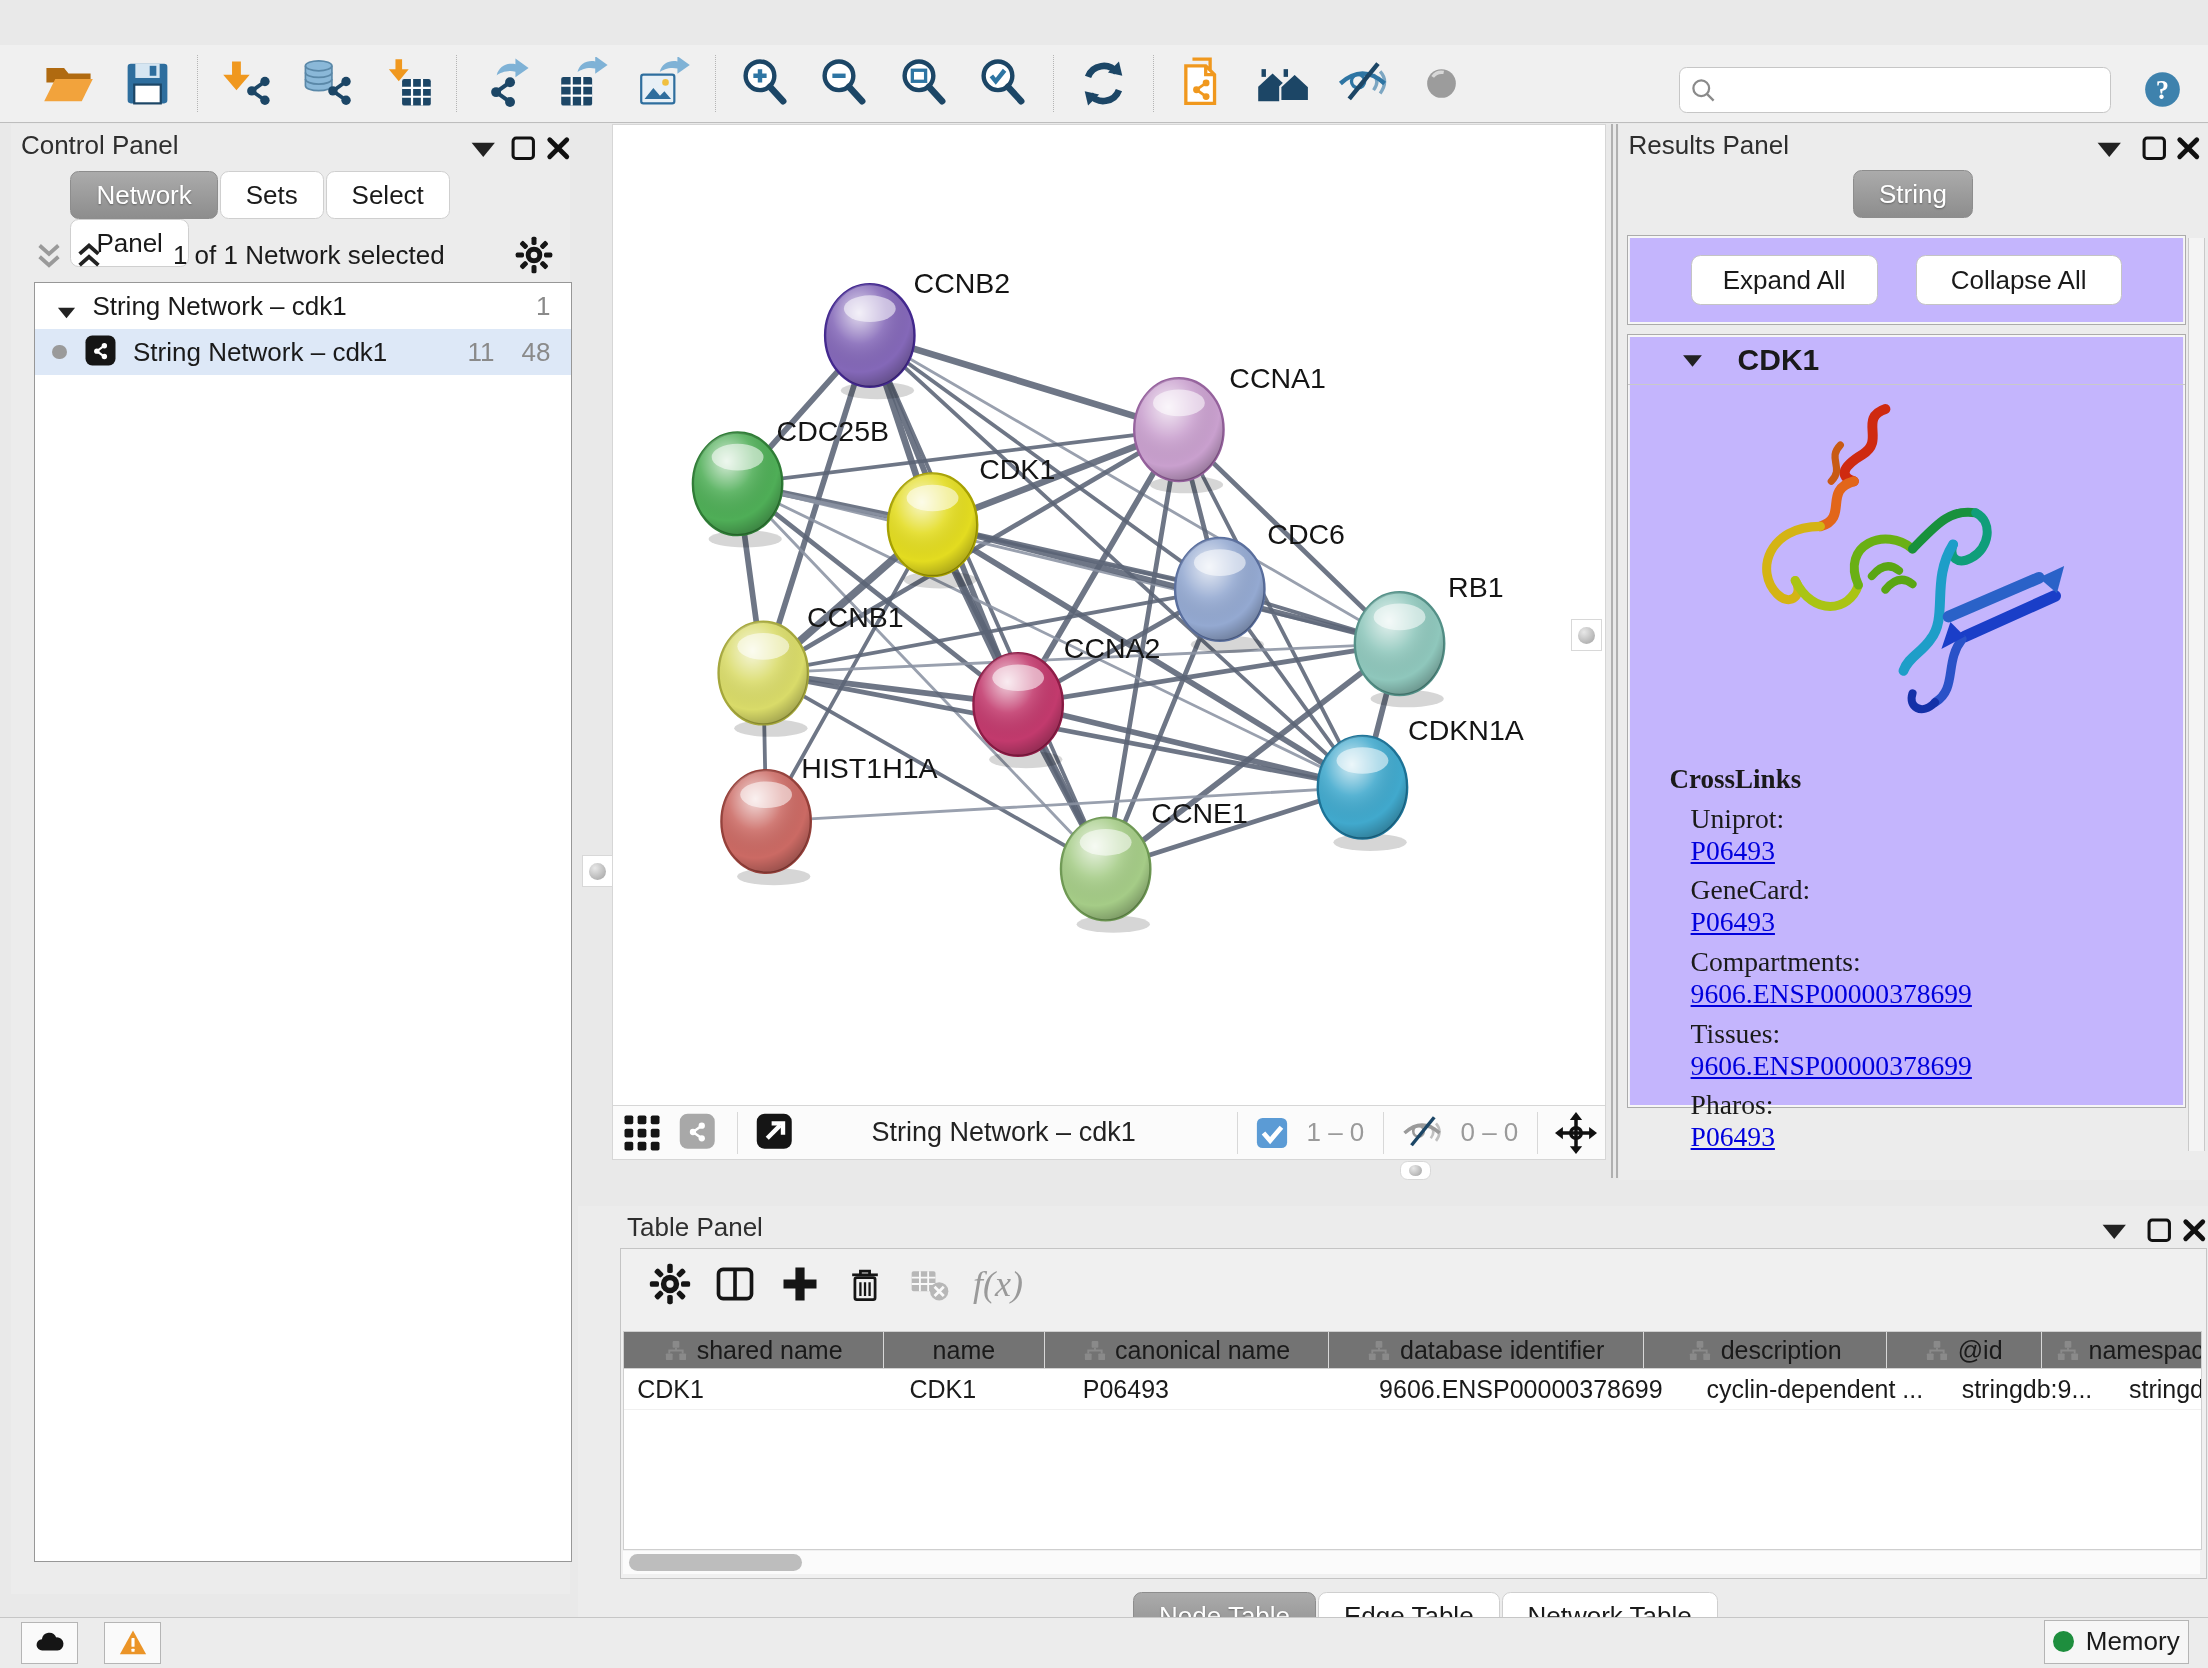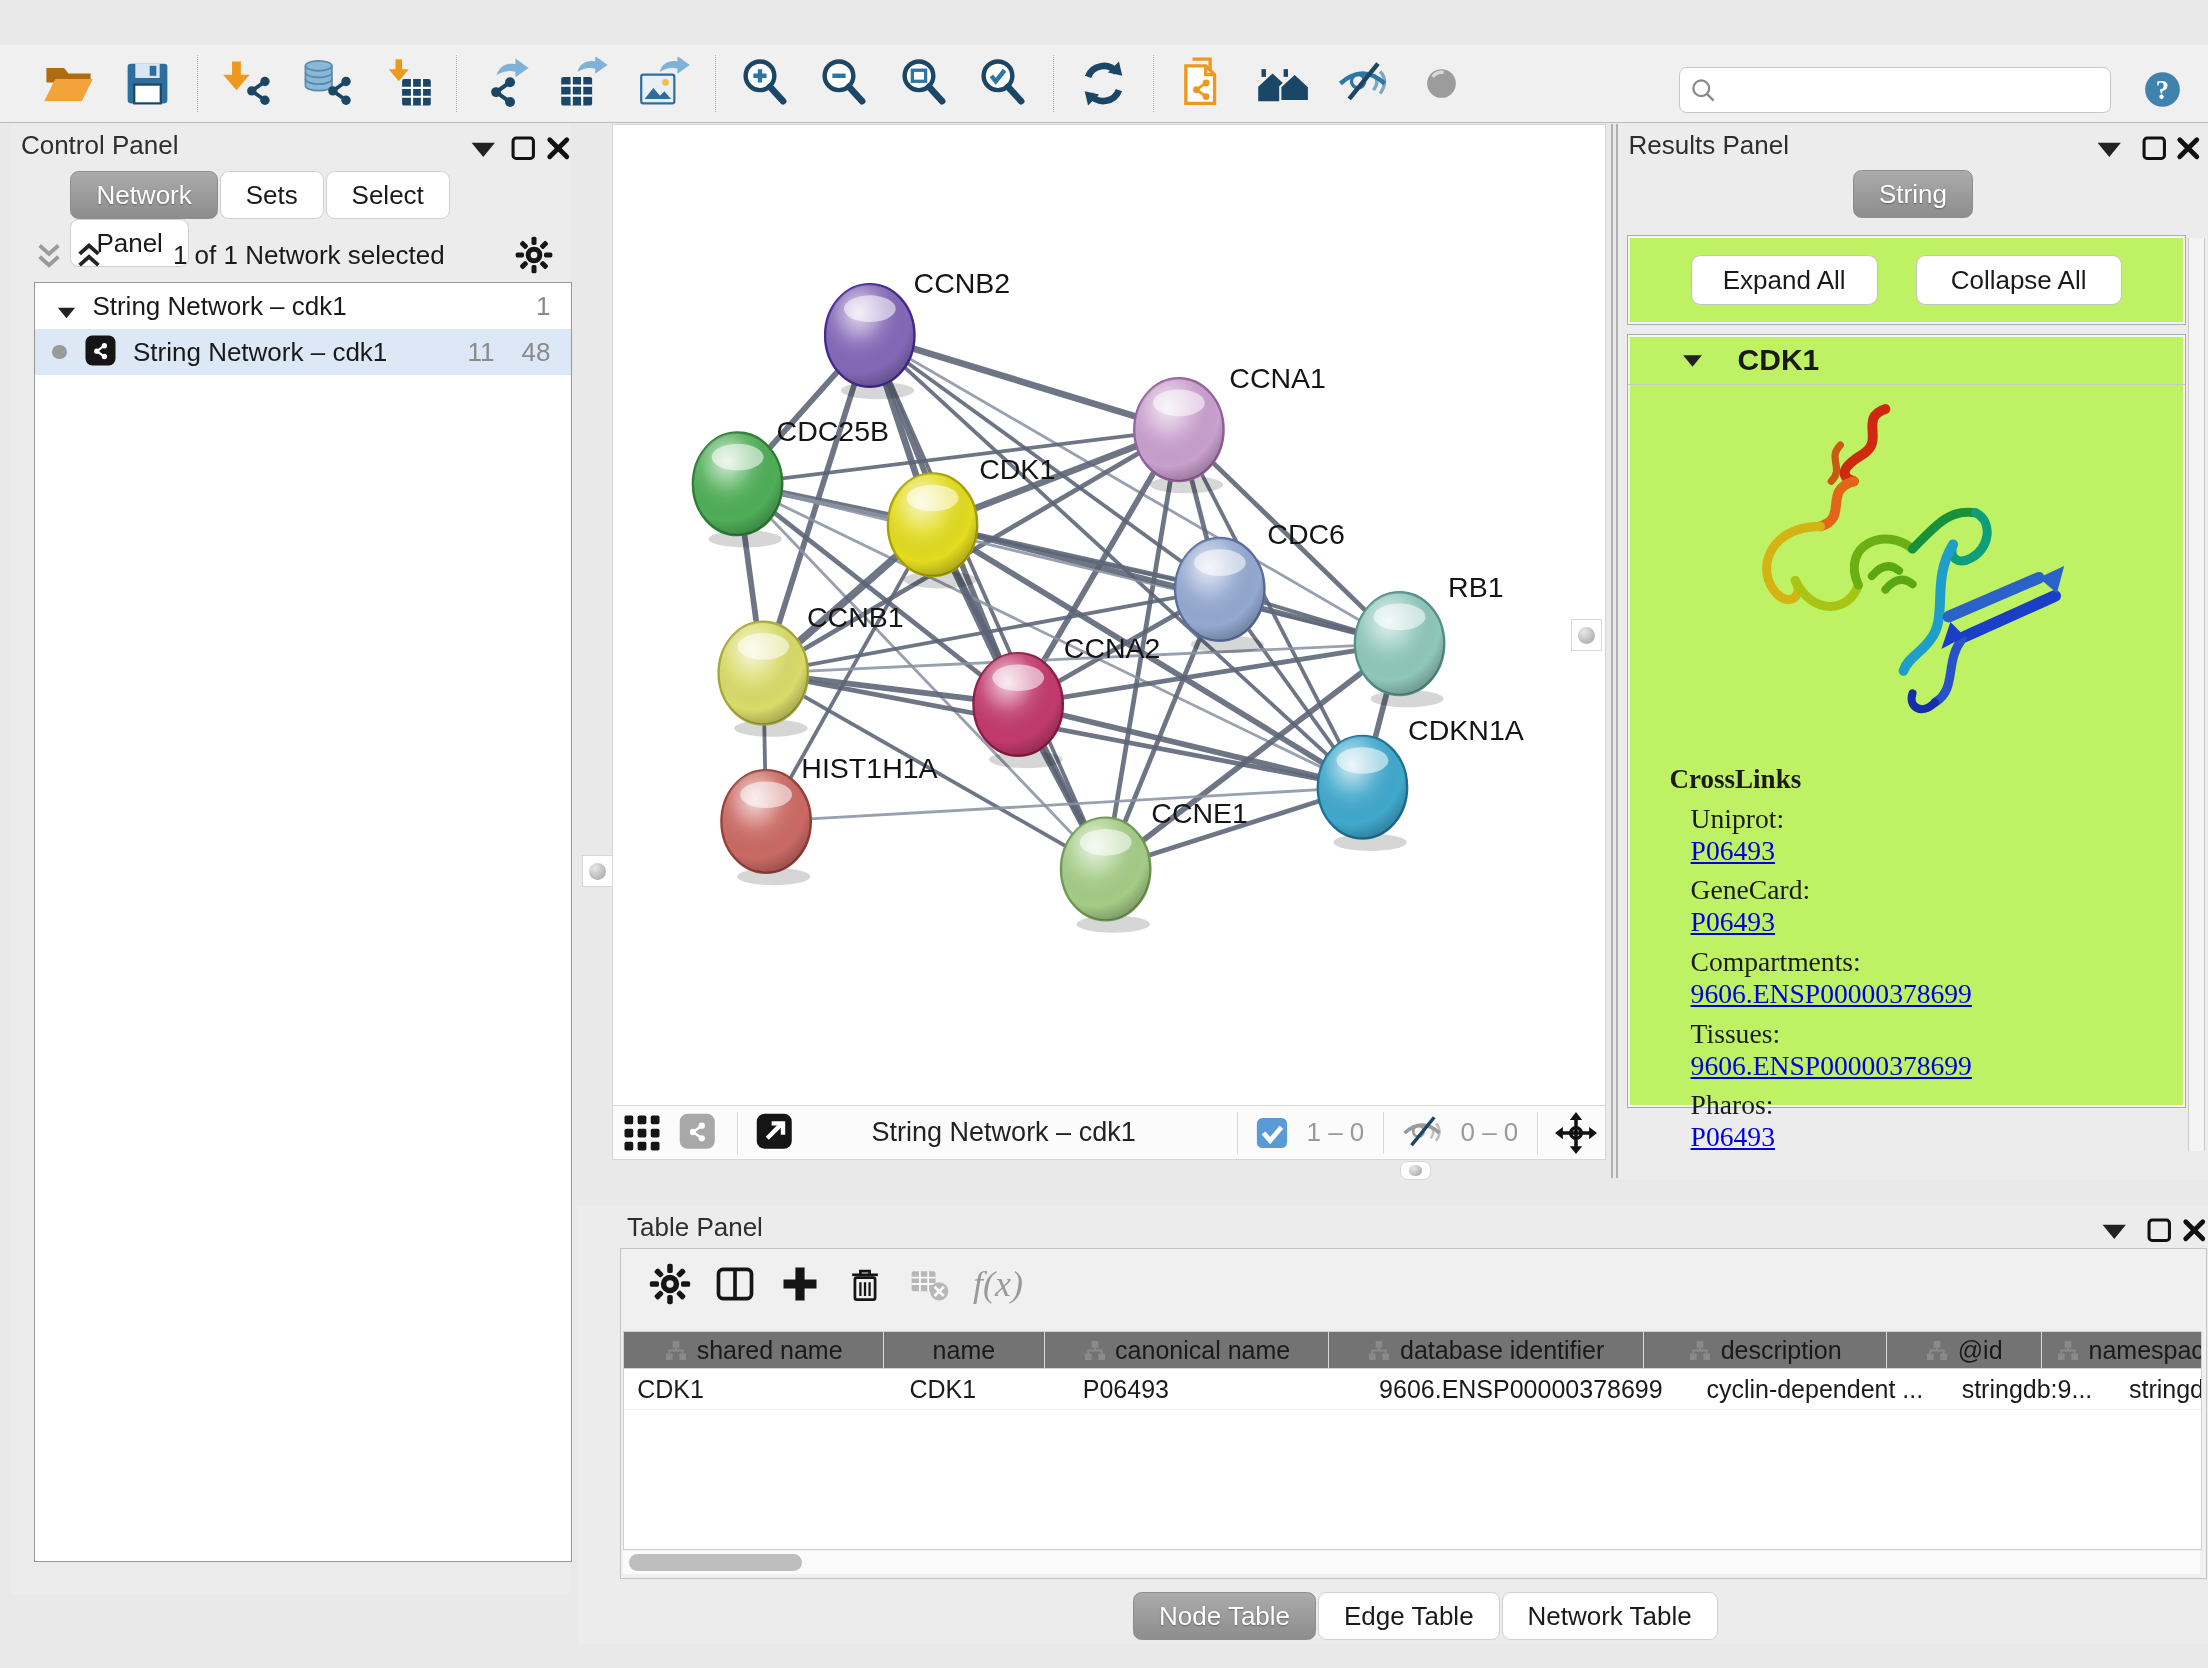--- a/index.html
+++ b/index.html
@@ -55,21 +55,21 @@
           display:flex;align-items:center;}
   .nbtn{width:42px;height:42px;margin:0 7.6px;flex:none;}
   .nbtn svg{width:100%;height:100%;}
   .nsep{width:0;height:42px;border-left:1px solid #d8d8d8;margin:0 9.5px;flex:none;}
   .ntitle{font-size:27px;margin-left:67px;color:#222;}
   .ncount{font-size:26px;color:#9a9a9a;margin:0 9.5px;}
   .spacer{flex:1;}
   
   .rpanel{left:1619px;top:124px;width:590px;height:1056px;background:#ececec;}
   .rtab{position:absolute;left:234px;top:46px;}
-  .rbox{position:absolute;left:7.6px;top:111px;width:557px;border:1.9px solid #ababab;background:#bef264;
+  .rbox{position:absolute;left:7.6px;top:111px;width:557px;border:1.9px solid #ababab;background:#c4b5fd;
         box-shadow:inset 0 0 0 1.9px #f6f6f6;}
   .rbtn{height:48px;border:1px solid #c4c4c4;background:#fff;border-radius:9.5px;font-size:26px;
         display:inline-flex;align-items:center;justify-content:center;}
   .sectionhead{display:flex;align-items:center;height:49px;border-bottom:1.9px solid #c9c9c9;}
   .sectionhead .tri{width:23px;height:17px;margin:0 34px 0 53px;}
   .genename{font-size:30px;font-weight:bold;}
   .genedesc{font-size:27px;padding:11.4px 0 5.7px 34px;background:#efefef;}
   .crossl{font-family:"Liberation Serif",serif;}
   .crossl .ct{font-size:27px;font-weight:bold;margin:9.5px 0 5.7px 42px;}
   .clrow{display:flex;font-size:27.6px;margin:7.6px 0 7.6px 63px;flex-direction:column;}
@@ -836,15 +836,33 @@
   <div class="abs handle" style="left:582px;top:855px;width:28.5px;height:30px">
       <i></i>
     </div>
   <div class="abs handle" style="left:1571px;top:619px;width:28.5px;height:30px">
       <i></i>
     </div>
   <div class="abs handle" style="left:1400px;top:1161px;width:28.5px;height:17px;border-radius:7.6px">
       <i style="width:13.3px;height:11.4px"></i>
     </div>
 
+  <div class="abs statusbar">
+    <span class="sicon" style="left:21px" id="sb-cloud">
+        <svg viewBox="0 0 48 48">
+          <path d="M12 36a9 9 0 0 1-1-18 12 12 0 0 1 23-3 8 8 0 0 1 2 21z" fill="#151515"></path>
+        </svg>
+      </span>
+    <span class="sicon" style="left:104px" id="sb-warn">
+        <svg viewBox="0 0 48 48">
+          <path d="M24 4l21 38H3z" fill="#eb9427"></path>
+          <rect x="21.5" y="16" width="5" height="14" rx="1" fill="#fff"></rect>
+          <rect x="21.5" y="33" width="5" height="5" rx="1" fill="#fff"></rect>
+        </svg>
+      </span>
+    <span class="membtn">
+      <span class="memdot" id="memdot" style="background: rgb(30, 142, 62);"></span>
+      <span>Memory</span>
+    </span>
+  </div>
 
 </div>
 
 
 </body></html>

